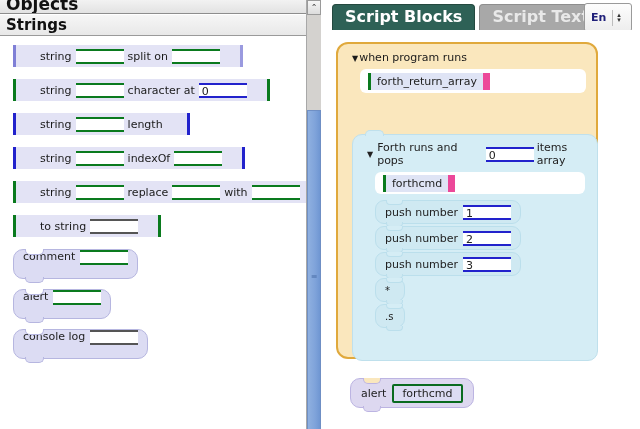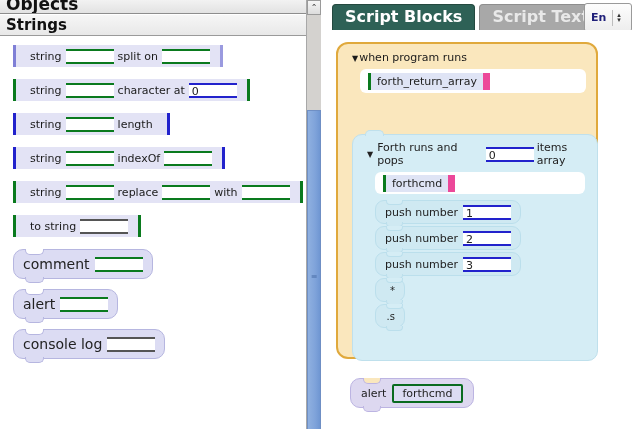--- a/index.html
+++ b/index.html
@@ -22,33 +22,33 @@
     overflow:hidden;
   }
   .pal-header.objects { height:14px; line-height:9px; border-bottom:1px solid #8d8d8d; }
   .pal-header.strings { height:22px; line-height:21px; font-size:15px;
      background:linear-gradient(#f6f6f6,#e8e8e8); border-top:1px solid #fff; }
 
   .pal-body { position:absolute; top:37px; left:0; right:0; bottom:0; padding:8px 0 0 13px; }
 
   
   .blk { position:relative; display:inline-flex; align-items:center;
-         height:22px; padding:0 10px; margin-bottom:12px;
+         height:22px; padding:0 20px; margin-bottom:12px;
          background:#e3e3f5; color:#1a1a1a; font-size:11px; white-space:nowrap; }
   .blk .lbl { padding:0 4px; }
 
   
   .blk.ret-purple { border-left:3px solid #7f7fd6; border-right:3px solid #9a9adf; }
   .blk.ret-blue   { border-left:3px solid #2222cc; border-right:3px solid #2222cc; }
   .blk.ret-green  { border-left:3px solid #0a7a1e; border-right:3px solid #0a7a1e; }
 
   
   .cblk { position:relative; width:fit-content; height:30px; margin-bottom:10px;
           background:#dcdcf3; border:1px solid #b6b6e0; border-radius:10px;
-          display:flex; align-items:center; padding:0 9px; font-size:14px; }
+          display:flex; padding:0 9px; font-size:11px; }
   .cblk::before { 
     content:""; position:absolute; left:11px; top:-1px; width:17px; height:5px;
     background:#fff; border-left:1px solid #b6b6e0; border-right:1px solid #b6b6e0;
     border-bottom:1px solid #b6b6e0; border-radius:0 0 5px 5px;
   }
   .cblk::after { 
     content:""; position:absolute; left:11px; bottom:-5px; width:17px; height:5px;
     background:#dcdcf3; border-left:1px solid #b6b6e0; border-right:1px solid #b6b6e0;
     border-bottom:1px solid #b6b6e0; border-radius:0 0 5px 5px;
   }
@@ -121,21 +121,21 @@
   }
   .forth::before { content:""; position:absolute; left:12px; top:-5px; width:17px; height:5px;
                    background:#d5edf5; border:1px solid #bfe0ec; border-bottom:none; border-radius:5px 5px 0 0; }
   .forth > .forth-title { font-size:11px; padding:1px 0 5px 14px; display:flex; align-items:center; gap:3px; }
   .forth-slot { background:#fff; border-radius:6px; margin:0 12px 6px 22px; height:22px;
                 display:flex; align-items:center; padding-left:8px; }
 
   
   .fcmd { position:relative; margin:0 0 2px 22px; width:fit-content; min-width:36px; height:24px;
           background:#cfe9f2; border:1px solid #bbdfec; border-radius:9px;
-          display:flex; align-items:center; padding:0 9px; font-size:11px;justify-content:flex-end; }
+          display:flex; align-items:center; padding:0 9px; font-size:11px; }
   .fcmd::before { content:""; position:absolute; left:10px; top:-1px; width:15px; height:4px;
                   background:#d5edf5; border-left:1px solid #bbdfec; border-right:1px solid #bbdfec;
                   border-bottom:1px solid #bbdfec; border-radius:0 0 4px 4px; }
   .fcmd::after { content:""; position:absolute; left:10px; bottom:-4px; width:15px; height:4px;
                  background:#cfe9f2; border-left:1px solid #bbdfec; border-right:1px solid #bbdfec;
                  border-bottom:1px solid #bbdfec; border-radius:0 0 4px 4px; }
   .fcmd .lbl { padding-right:5px; }
   .fcmd.tiny { min-width:30px; padding:0 9px; }
   .fcmd.tiny .lbl { padding-right:0; font-size:10px; }
 

